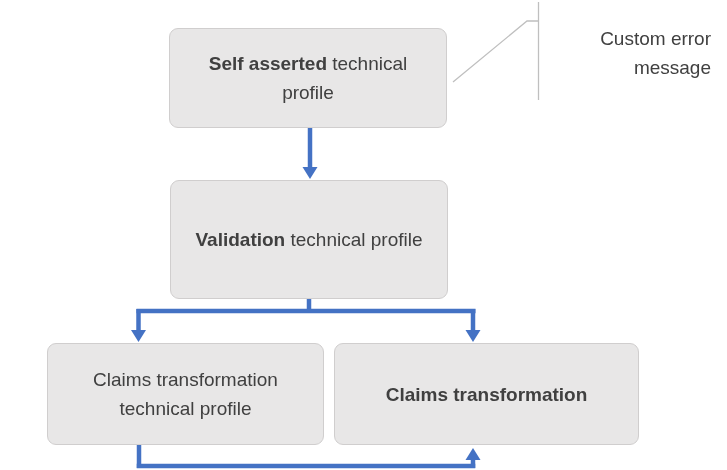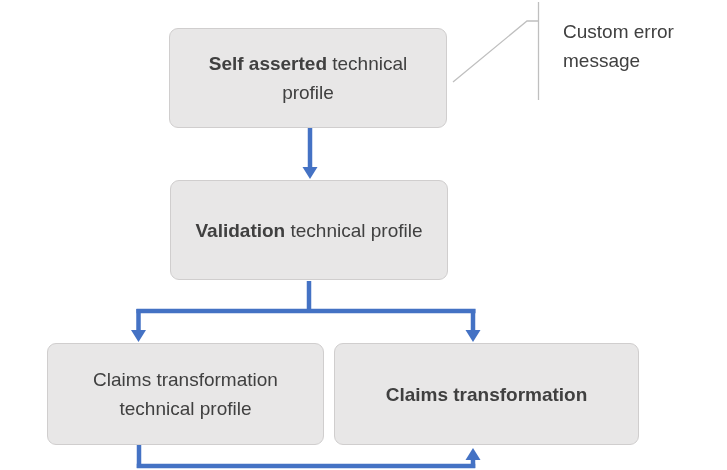--- a/index.html
+++ b/index.html
@@ -29,28 +29,28 @@
     align-items: center;
     justify-content: center;
     text-align: center;
     color: var(--text, #404040);
     font-size: 19px;
     line-height: 29px;
     padding: 0 14px;
     box-sizing: border-box;
   }
   .node-1 { left: 169px; top: 28px;  width: 278px; height: 100px; }
-  .node-2 { left: 170px; top: 180px; width: 278px; height: 100px; }
+  .node-2 { left: 170px; top: 180px; width: 278px; height: 119px; }
   .node-3 { left: 2px;   top: 343px; width: 277px; height: 102px; margin-left: 45px; }
   .node-4 { left: 334px; top: 343px; width: 305px; height: 102px; }
   .callout-text {
     position: absolute;
-    left: 563px; top: 17px;
+    left: 563px; top: 24px;
     width: 148px;
-    text-align: left;
+    text-align: right;
     color: var(--text, #404040);
     font-size: 19px;
     line-height: 29px;
   }
 </style>
 </head>
 <body>
 
 <div class="canvas">
 

